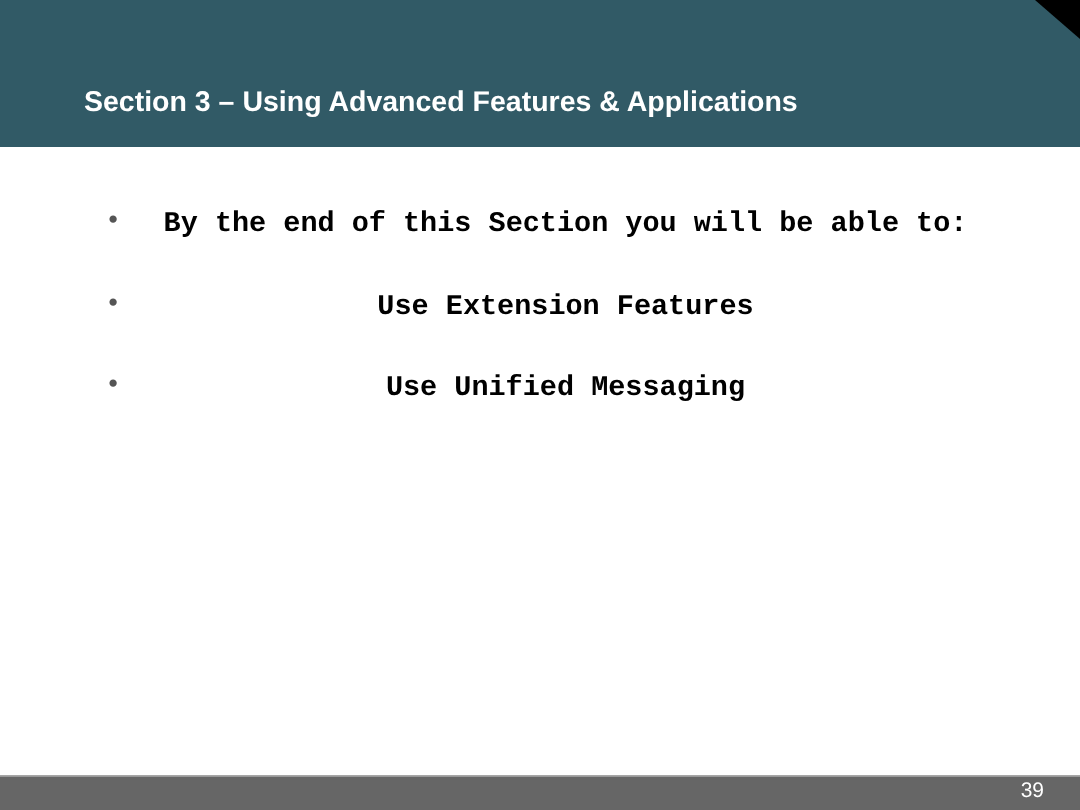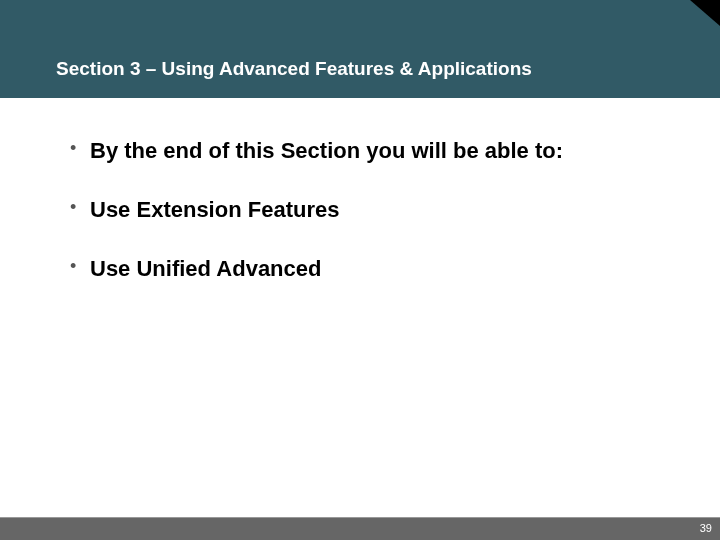--- a/index.html
+++ b/index.html
@@ -1,18 +1,19 @@
 <!DOCTYPE html>
 <html><head>
   <meta charset="utf-8">
   <style>
     * {
       margin: 0;
       padding: 0;
       box-sizing: border-box;
+      text-align: center;
     }
     body {
       width: 720px;
       height: 540px;
       font-family: Arial, Helvetica, sans-serif;
       background: #ffffff;
       overflow: hidden;
       position: relative;
     }
     .header-bar {
@@ -41,26 +42,27 @@
       padding-bottom: 18px;
     }
     .content {
       padding: 38px 56px 0 56px;
     }
     .bullet-list {
       list-style: none;
     }
     .bullet-item {
       color: #000000;
-      font-size: 22px;
+      font-size: 19px;
       font-weight: bold;
       line-height: 1.4;
       margin-bottom: 28px;
       position: relative;
       padding-left: 34px;
+      font-family: Liberation Mono, monospace;
     }
     .bullet-item::before {
       content: "•";
       position: absolute;
       left: 14px;
       top: 0;
       color: #555555;
       font-size: 18px;
       font-weight: normal;
     }
@@ -68,36 +70,36 @@
       position: absolute;
       bottom: 0;
       left: 0;
       width: 100%;
       height: 23px;
       background: #666666;
       border-top: 1px solid #999999;
     }
     .page-number {
       position: absolute;
-      right: 8px;
+      right: 24px;
       bottom: 6px;
       color: #ffffff;
-      font-size: 11px;
+      font-size: 14px;
     }
   </style>
 </head>
 <body>
 
 <div class="header-bar">
   <h1 class="section-title">Section 3 – Using Advanced Features &amp; Applications</h1>
 </div>
 
 <div class="content">
   <ul class="bullet-list">
     <li class="bullet-item">By the end of this Section you will be able to:</li>
     <li class="bullet-item">Use Extension Features</li>
-    <li class="bullet-item">Use Unified Advanced</li>
+    <li class="bullet-item">Use Unified Messaging</li>
   </ul>
 </div>
 
 <div class="footer-bar">
   <span class="page-number">39</span>
 </div>
 
 </body></html>

